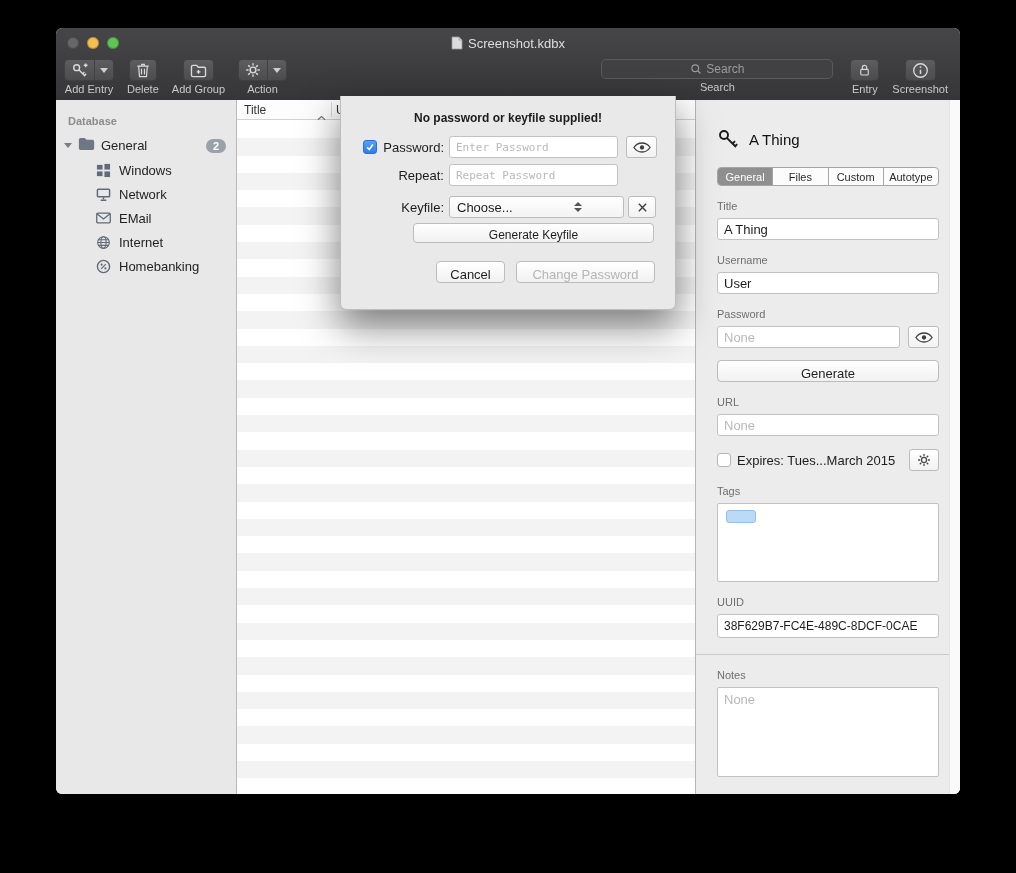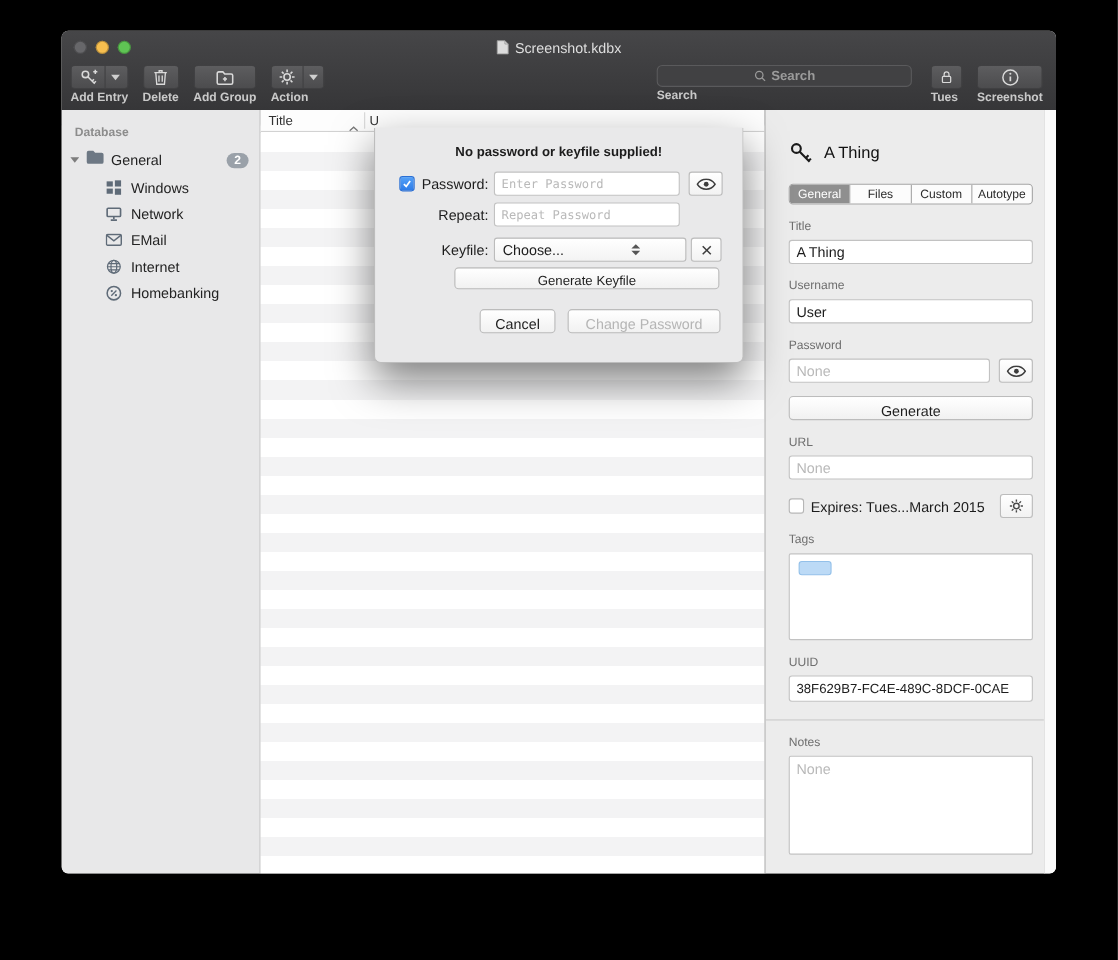--- a/index.html
+++ b/index.html
@@ -16,21 +16,21 @@
   .lights { position:absolute; left:11px; top:9px; display:flex; gap:8px; }
   .light { width:12px; height:12px; border-radius:50%; box-shadow:inset 0 0 0 1px rgba(0,0,0,.25); }
   .light.close { background:#67676a; }
   .light.min   { background:#f6be4f; }
   .light.zoom  { background:#5fc454; }
   .title-wrap { position:absolute; left:0; right:0; top:0; height:30px;
                 display:flex; align-items:center; justify-content:center; gap:5px; }
   .title-wrap span { font-size:13px; color:#dedede; }
 
   .toolbar { height:42px; display:flex; align-items:flex-start; padding:1px 10px 0 8px; }
-  .titem { display:flex; flex-direction:column; gap:2px; margin-right:13px;font-weight:bold; }
+  .titem { display:flex; flex-direction:column; align-items:center; gap:2px; margin-right:13px; }
   .tlabel { font-size:11px; color:#c9c9c9; white-space:nowrap; }
   .tbtn { height:22px; min-width:28px; display:flex; align-items:center; justify-content:center;
           background:linear-gradient(#5d5d5f,#4c4c4e); border:1px solid #404042;
           border-radius:4px; cursor:default; }
   .tbtn .seg { display:flex; align-items:center; justify-content:center; height:100%; padding:0 6px; }
   .tbtn .seg + .seg { border-left:1px solid #404042; padding:0 5px; }
   .tri-down { width:0; height:0; border-left:4px solid transparent; border-right:4px solid transparent;
               border-top:5px solid #cfcfcf; }
   .search-item { margin-left:auto; }
   .search-field { width:232px; height:20px; background:#414143; border:1px solid #5a5a5c;
@@ -57,21 +57,21 @@
   .thead { height:20px; background:#fdfdfd; border-bottom:1px solid #d2d2d2;
            position:relative; display:flex; align-items:center; }
   .th1 { font-size:12px; color:#333; padding-left:7px; }
   .sort { position:absolute; left:80px; top:7px; }
   .th-div { position:absolute; left:94px; top:2px; bottom:2px; width:1px; background:#d8d8d8; }
   .th2 { position:absolute; left:99px; font-size:12px; color:#333; }
   .tbody { position:absolute; left:0; right:0; top:21px; bottom:0;
            background:repeating-linear-gradient(to bottom,#ffffff 0 17.3px,#f3f3f4 17.3px 34.6px); }
 
   
-  .dialog { position:absolute; left:284px; top:88px; width:336px; height:214px; z-index:50;
+  .dialog { position:absolute; left:284px; top:68px; width:336px; height:214px; z-index:50;
             background:#e9e9ea; border:1px solid #bdbdbd; border-top:none;
             border-radius:0 0 6px 6px; box-shadow:0 16px 38px rgba(0,0,0,.5); }
   .dlg-msg { text-align:center; margin-top:15px; font-size:12px; font-weight:bold; color:#1c1c1c; }
   .drow { display:flex; align-items:center; margin-left:22px; }
   .row-pass { margin-top:11px; } .row-rep { margin-top:6px; } .row-key { margin-top:10px; }
   .cb { width:14px; height:14px; border-radius:3px; flex:0 0 14px; }
   .cb-on { background:linear-gradient(#55a1f7,#2e7ce8); border:1px solid #2a6fd4;
            display:flex; align-items:center; justify-content:center; }
   .cb-off { background:#fff; border:1px solid #b6b6b6; }
   .cb-spacer { width:14px; flex:0 0 14px; visibility:hidden; }
@@ -227,21 +227,21 @@
 
       <div class="titem" style="margin-left:4px">
         <div class="tbtn">
           <span class="seg">
             <svg width="15" height="16" viewBox="0 0 24 24">
                 <rect x="6" y="11" width="12" height="9" rx="1.5" stroke="#d9d9d9" fill="none" stroke-width="1.8"></rect>
                 <path d="M8.5 11V8a3.5 3.5 0 0 1 7 0v3" stroke="#d9d9d9" fill="none" stroke-width="1.8"></path>
               </svg>
           </span>
         </div>
-        <span class="tlabel">Tues</span>
+        <span class="tlabel">Entry</span>
       </div>
 
       <div class="titem" style="margin-right:2px">
         <div class="tbtn">
           <span class="seg">
             <svg width="17" height="17" viewBox="0 0 20 20">
                 <circle cx="10" cy="10" r="8" fill="none" stroke="#d9d9d9" stroke-width="1.6"></circle>
                 <path d="M10 9v5" stroke="#d9d9d9" stroke-width="1.8"></path>
                 <circle cx="10" cy="6" r="1.1" fill="#d9d9d9"></circle>
               </svg>

